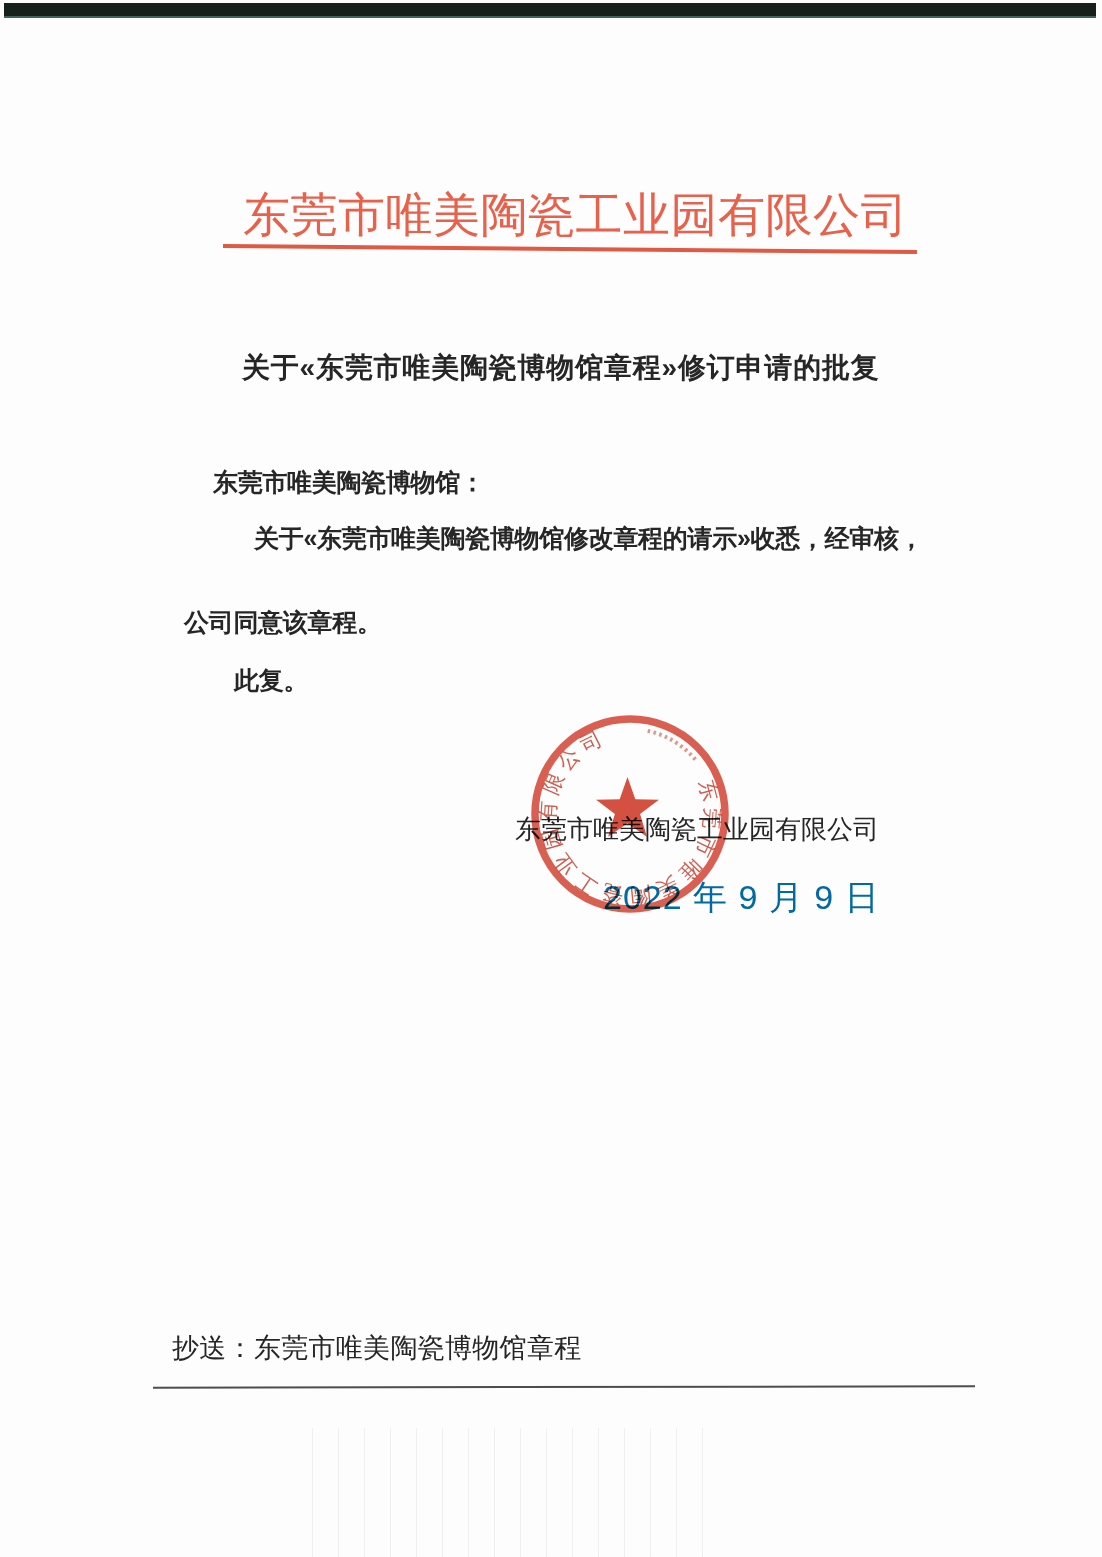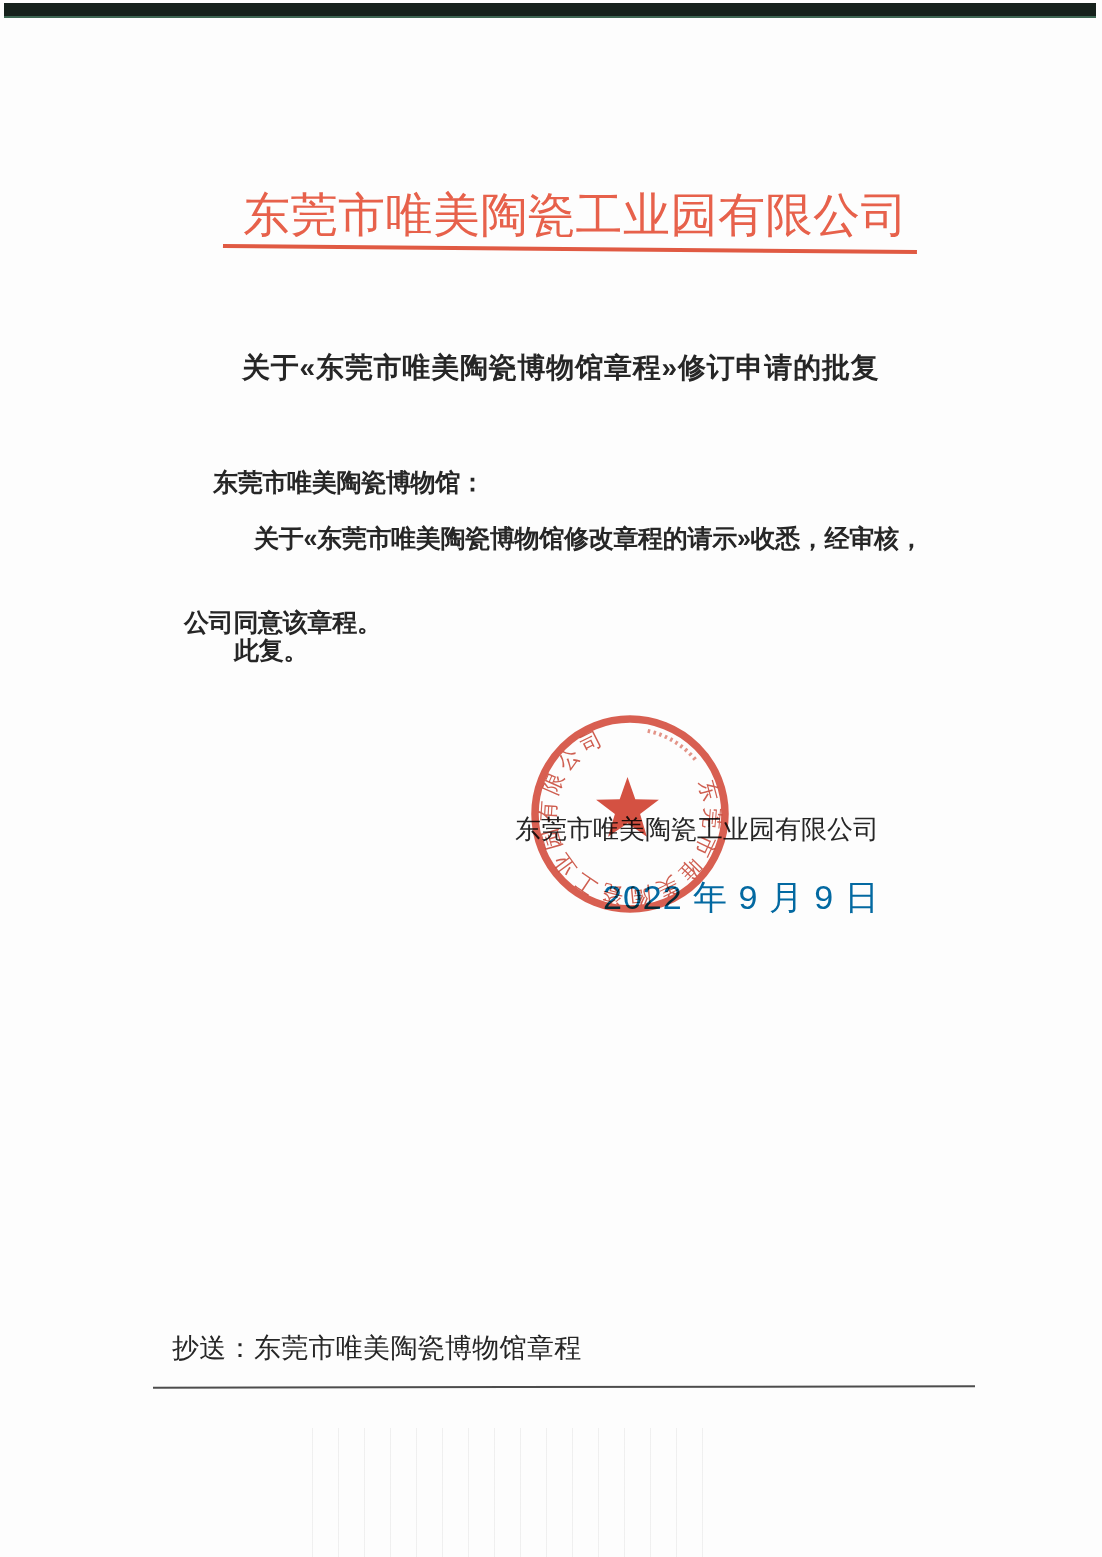--- a/index.html
+++ b/index.html
@@ -37,21 +37,21 @@
     font-size:28px;font-weight:bold;letter-spacing:0.8px;white-space:nowrap;
     color:#262626;
   }
   .body-line{
     position:absolute;font-size:25px;letter-spacing:-0.3px;
     color:#262626;white-space:nowrap;line-height:1;font-weight:bold;
   }
   .l-salutation{left:213px;top:470px;}
   .l-para1{left:248px;top:526px;margin-left:6px;}
   .l-para2{left:184px;top:610px;}
-  .l-closing{left:234px;top:638px;}
+  .l-closing{left:234px;top:668px;}
   .sig-company{
     position:absolute;left:515px;top:812px;
     font-size:26px;letter-spacing:0px;white-space:nowrap;color:#262626;
   }
   .sig-date{
     position:absolute;left:603px;top:875px;
     font-size:34px;letter-spacing:1px;white-space:nowrap;color:#0369a1;
   }
   .footer-cc{
     position:absolute;left:172px;top:1330px;

